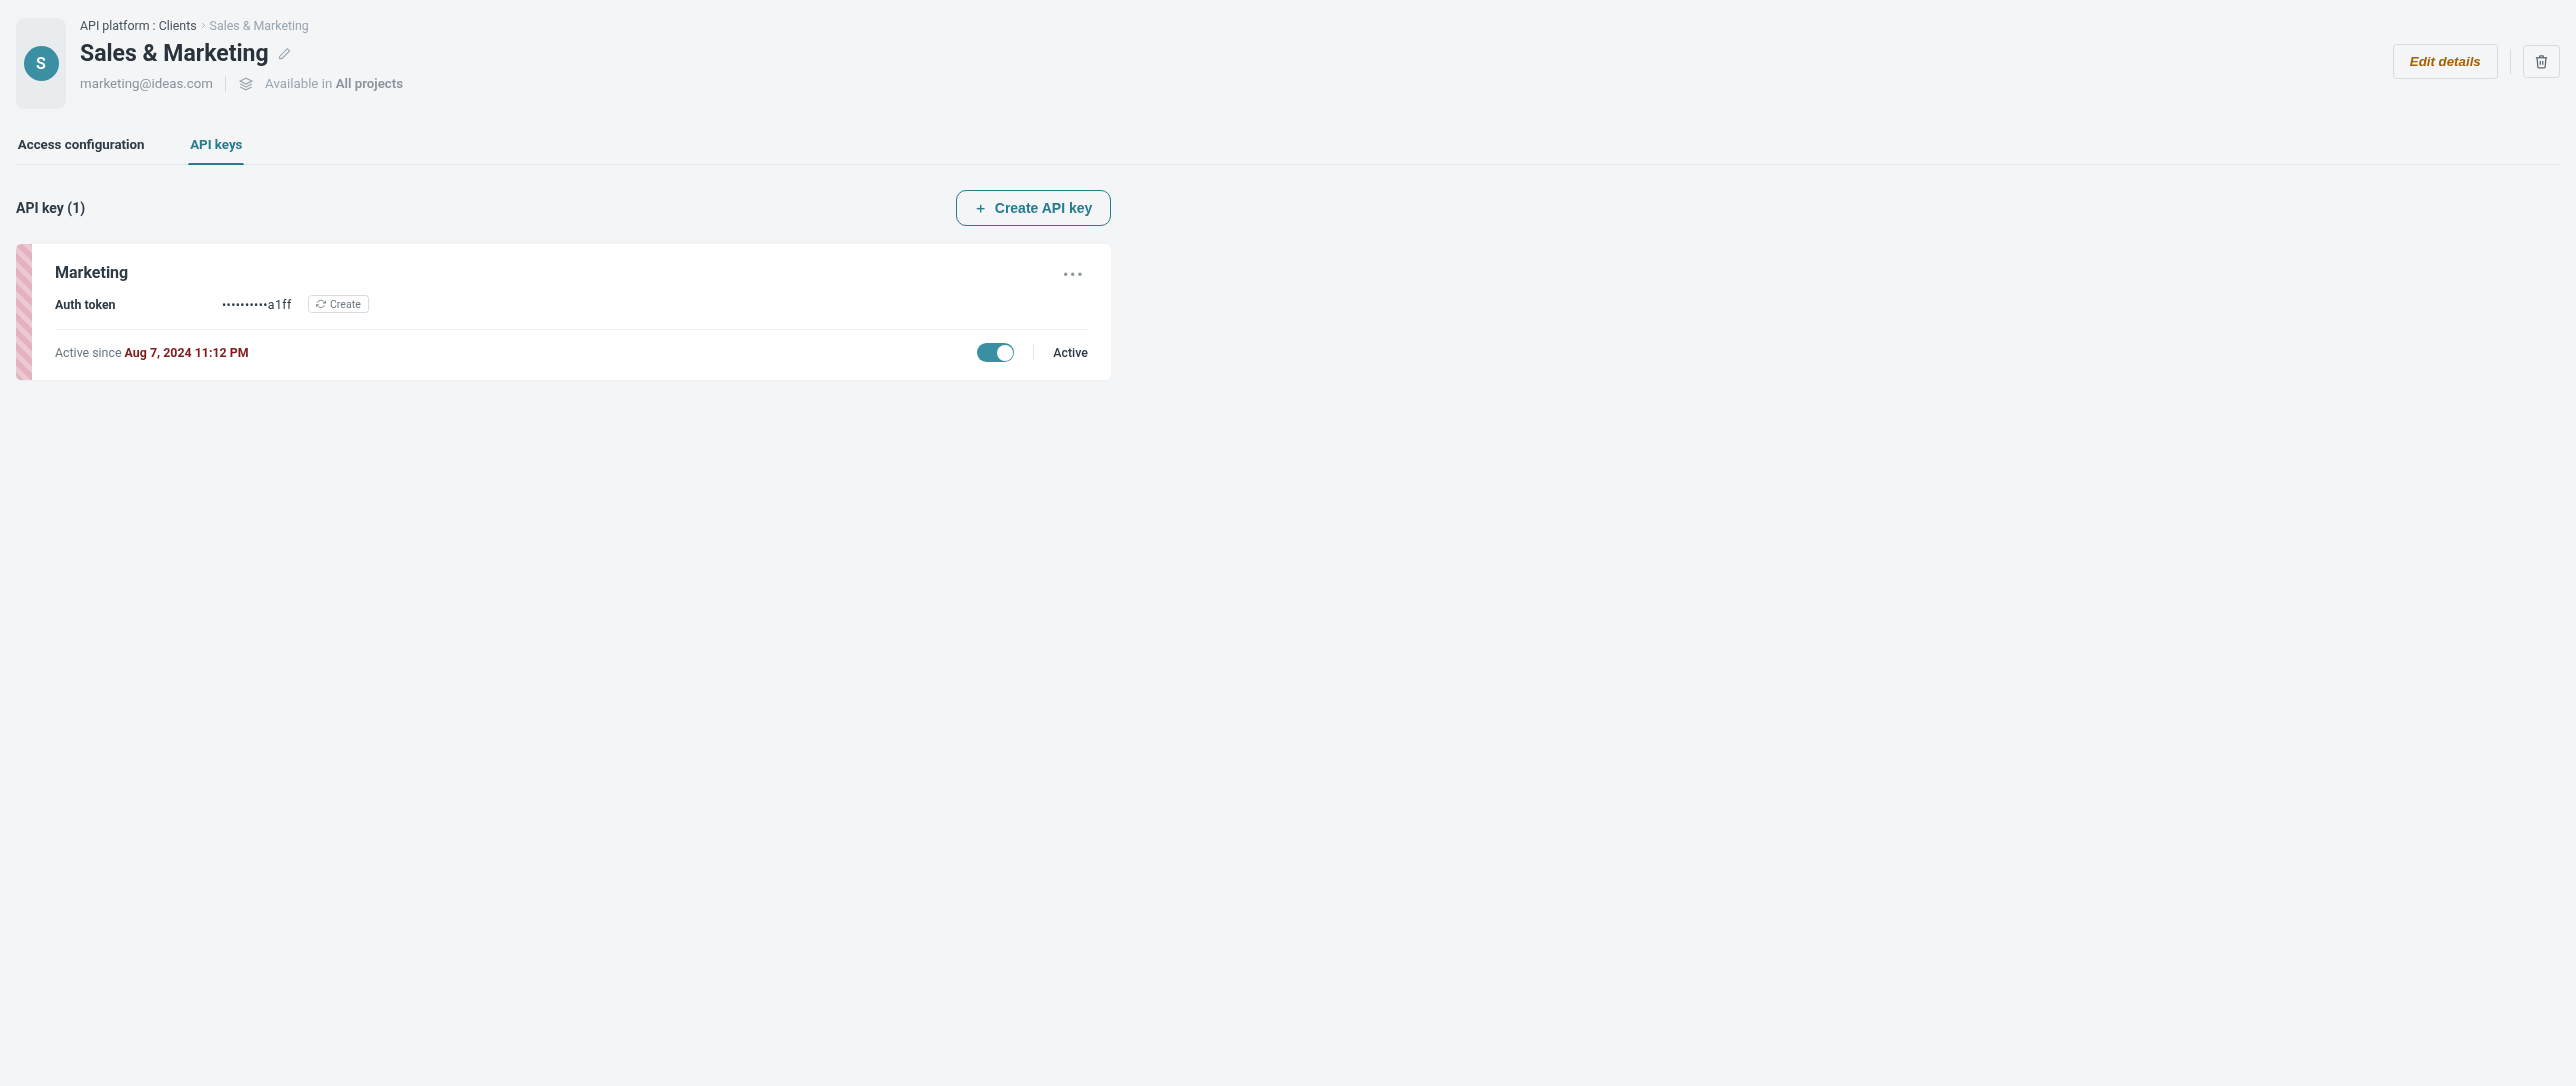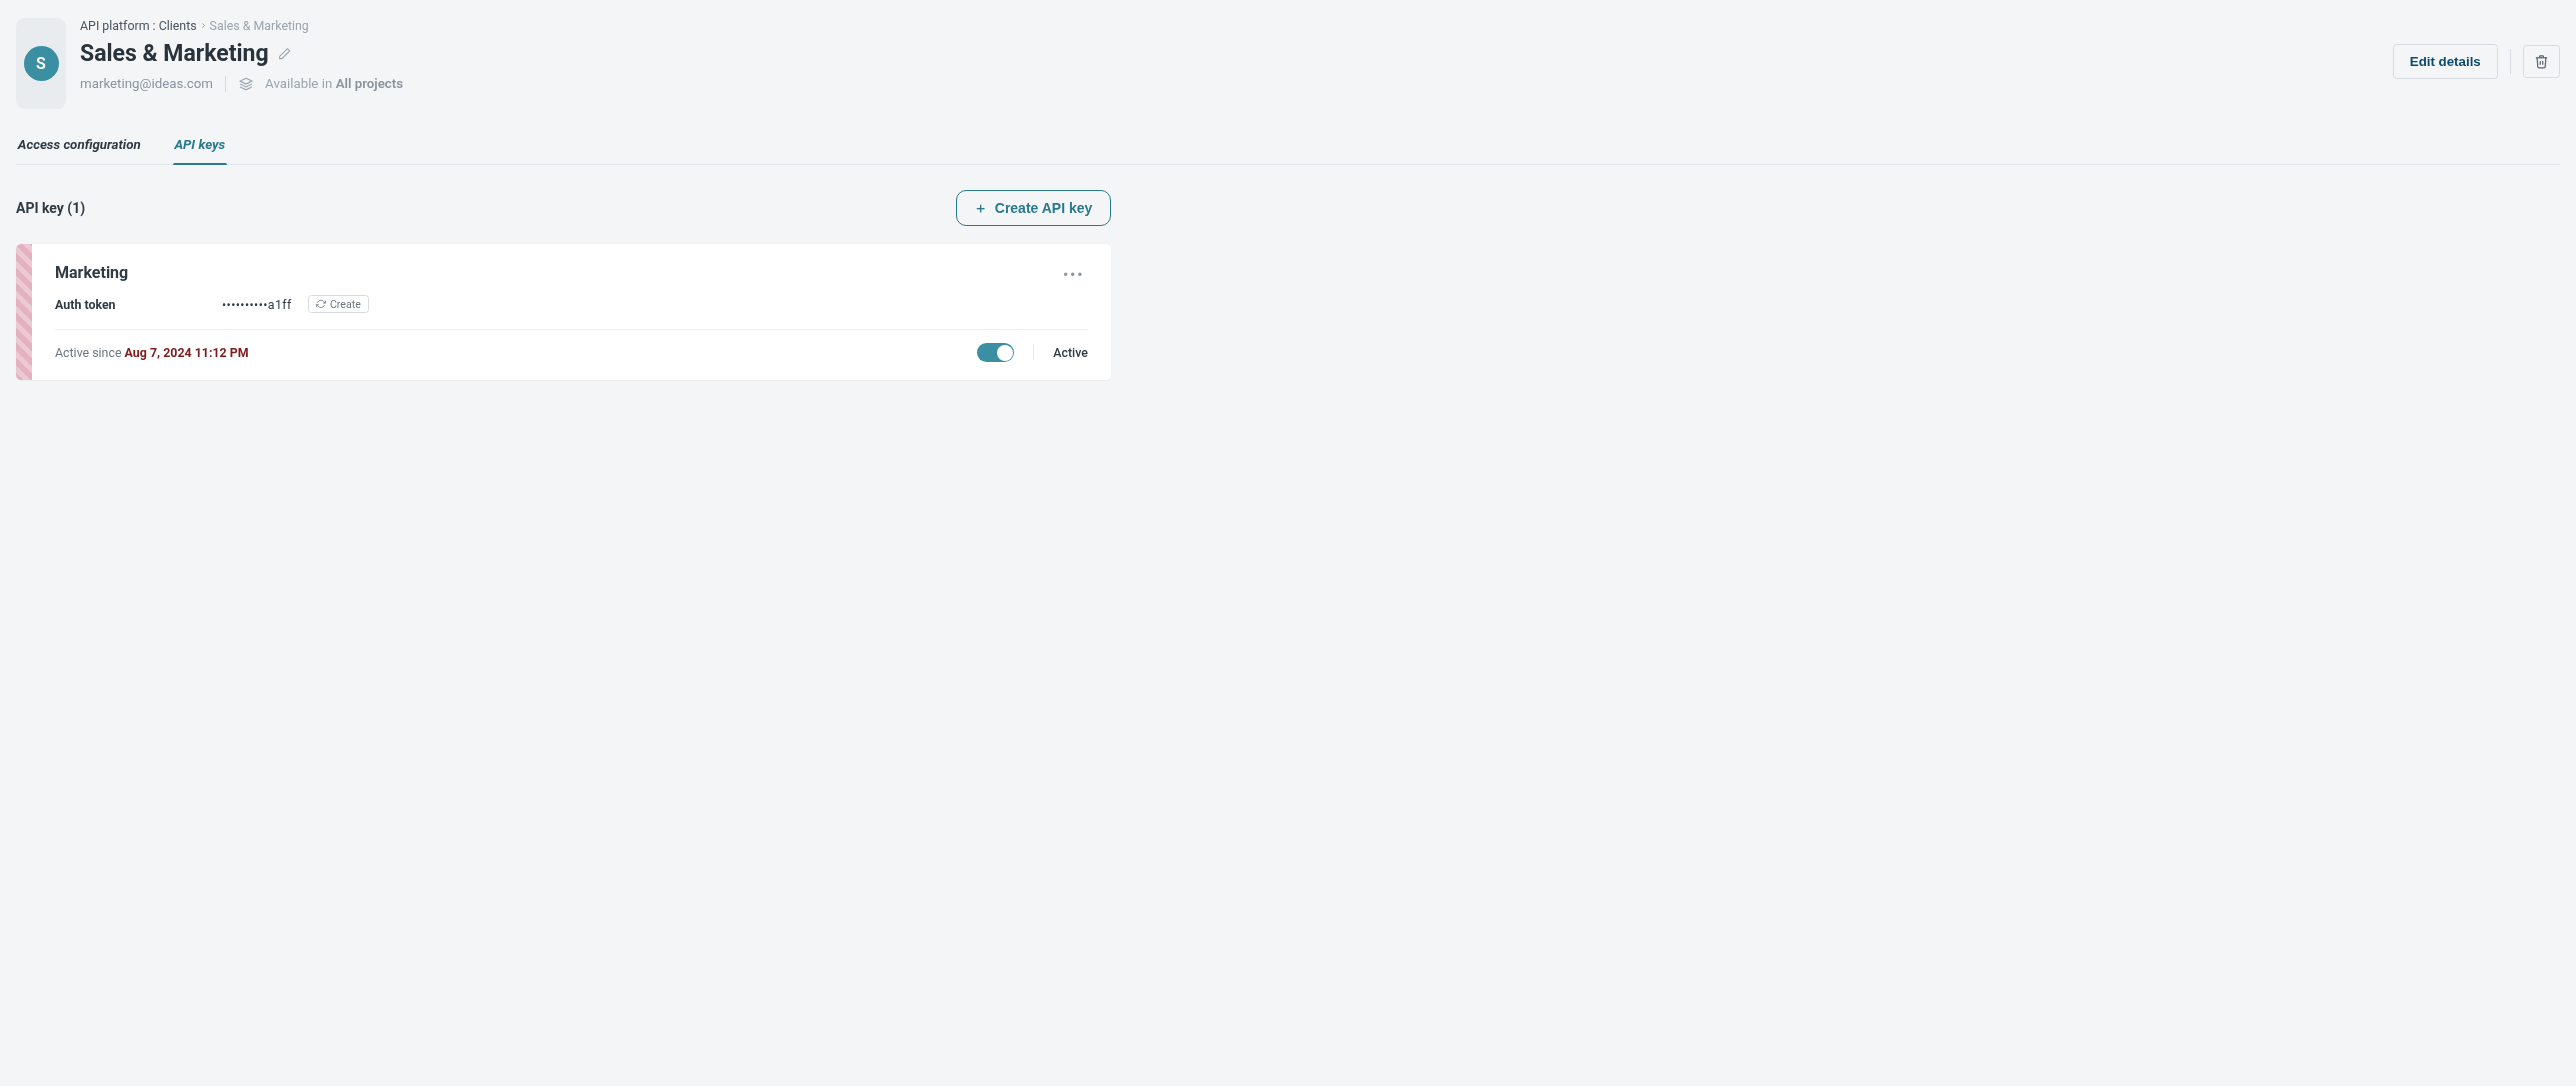--- a/index.html
+++ b/index.html
@@ -29,30 +29,30 @@
   .title { font-size: 23px; font-weight: 700; color: #2a333c; }
   .pencil { color: #9aa5af; cursor: pointer; display:inline-flex; }
   .sub-row { display: flex; align-items: center; gap: 12.4px; margin-top: 8.9px; color: #8a949e; font-size: 13.3px;}
   .sub-row .email { color: #8a949e; }
   .sub-row .sep { width:0.9px; height:16px; background:#d5dbe0; }
   .sub-row .layers { color:#9aa5af; display:inline-flex;}
   .sub-row .avail { color:#9aa5af; }
   .sub-row .avail strong { color:#8a949e; font-weight:600; }
   .header-actions { display:flex; align-items:center; gap:12.4px; margin-top:26.6px;}
   .btn {
-    border:0.9px solid #d5dbe0; background:#fff0; color:#0c4a6e; font-weight:600;
-    padding:8.9px 16px; border-radius:3.5px; cursor:pointer; font-size:13.3px;
+    border:0.9px solid #d5dbe0; background:#fff0; color:#a16207; font-weight:600;
+    padding:8.9px 16px; border-radius:3.5px; cursor:pointer; font-size:13.3px;font-style:italic;
   }
   .vsep { width:0.9px; height:25px; background:#d5dbe0; }
   .icon-btn {
     border:0.9px solid #d5dbe0; background:transparent; padding:8px 9.8px; border-radius:3.5px; cursor:pointer;
     color:#5a6570; display:inline-flex; align-items:center; justify-content:center;
   }
 
-  .tabs { display:flex; gap:30px; border-bottom:0.9px solid #e1e6ea; margin-top:19.5px;font-style:italic; }
+  .tabs { display:flex; gap:42px; border-bottom:0.9px solid #e1e6ea; margin-top:19.5px; }
   .tab { padding:8.9px 1.8px 12.4px 1.8px; font-weight:700; font-size:13.3px; color:#2e3a44; cursor:pointer; position:relative;}
   .tab.active { color:#287a8e; }
   .tab.active::after { content:""; position:absolute; left:0; right:0; bottom:-0.9px; height:2.7px; background:#287a8e; border-radius:1.8px 1.8px 0 0;}
 
   .section { margin-top:25px; max-width:1095px; }
   .section-head { display:flex; align-items:center; justify-content:space-between; margin-bottom:17.7px;}
   .section-title { font-weight:700; font-size:14px; color:#2e3a44;}
   .create-btn {
     border:0.9px solid #287a8e; color:#287a8e; background:transparent; font-weight:700;
     padding:8.9px 17.7px; border-radius:10px; cursor:pointer; display:inline-flex; align-items:center; gap:7px;

